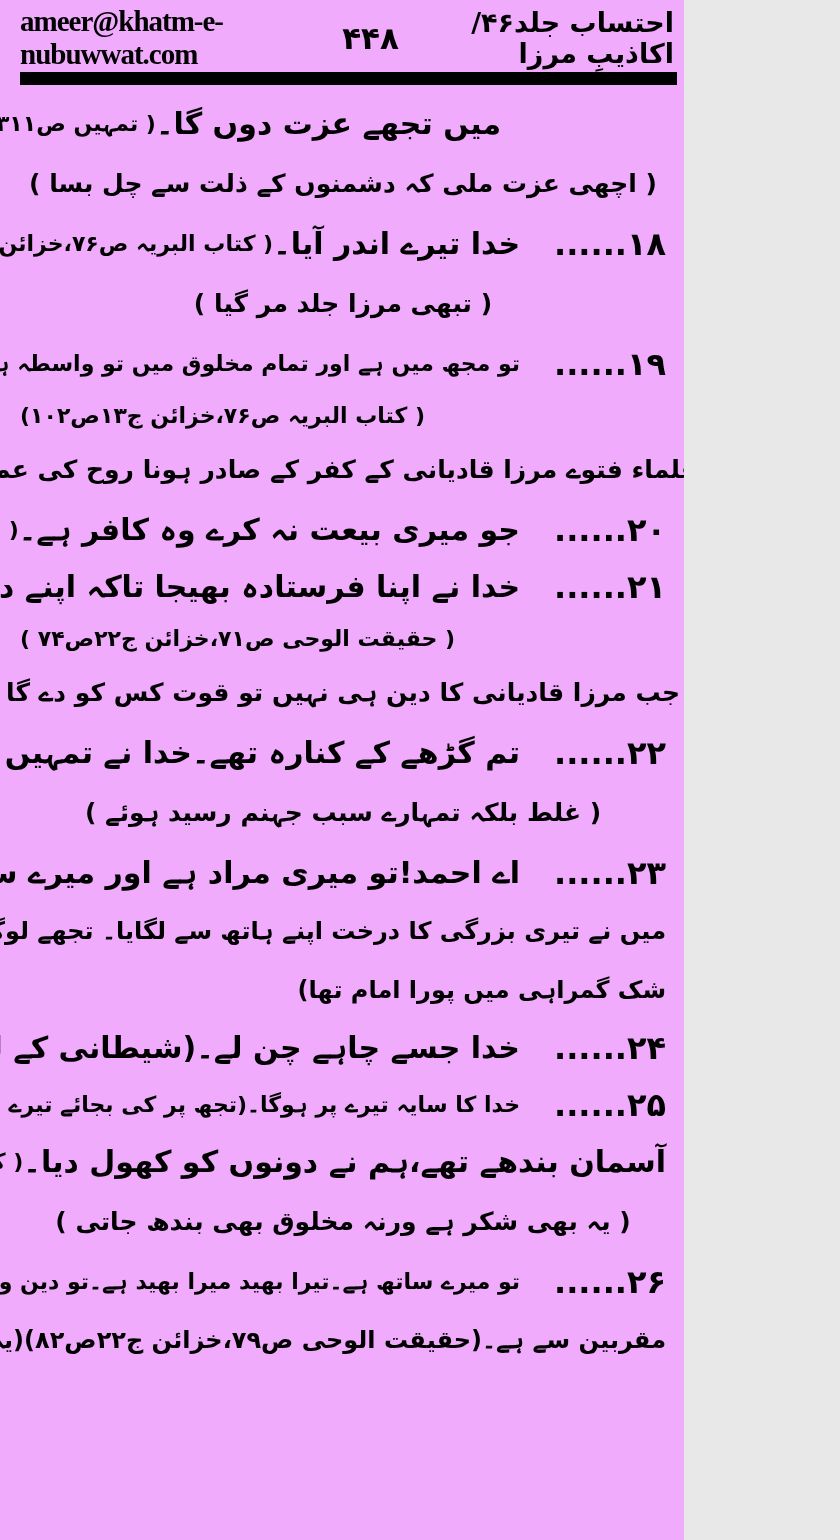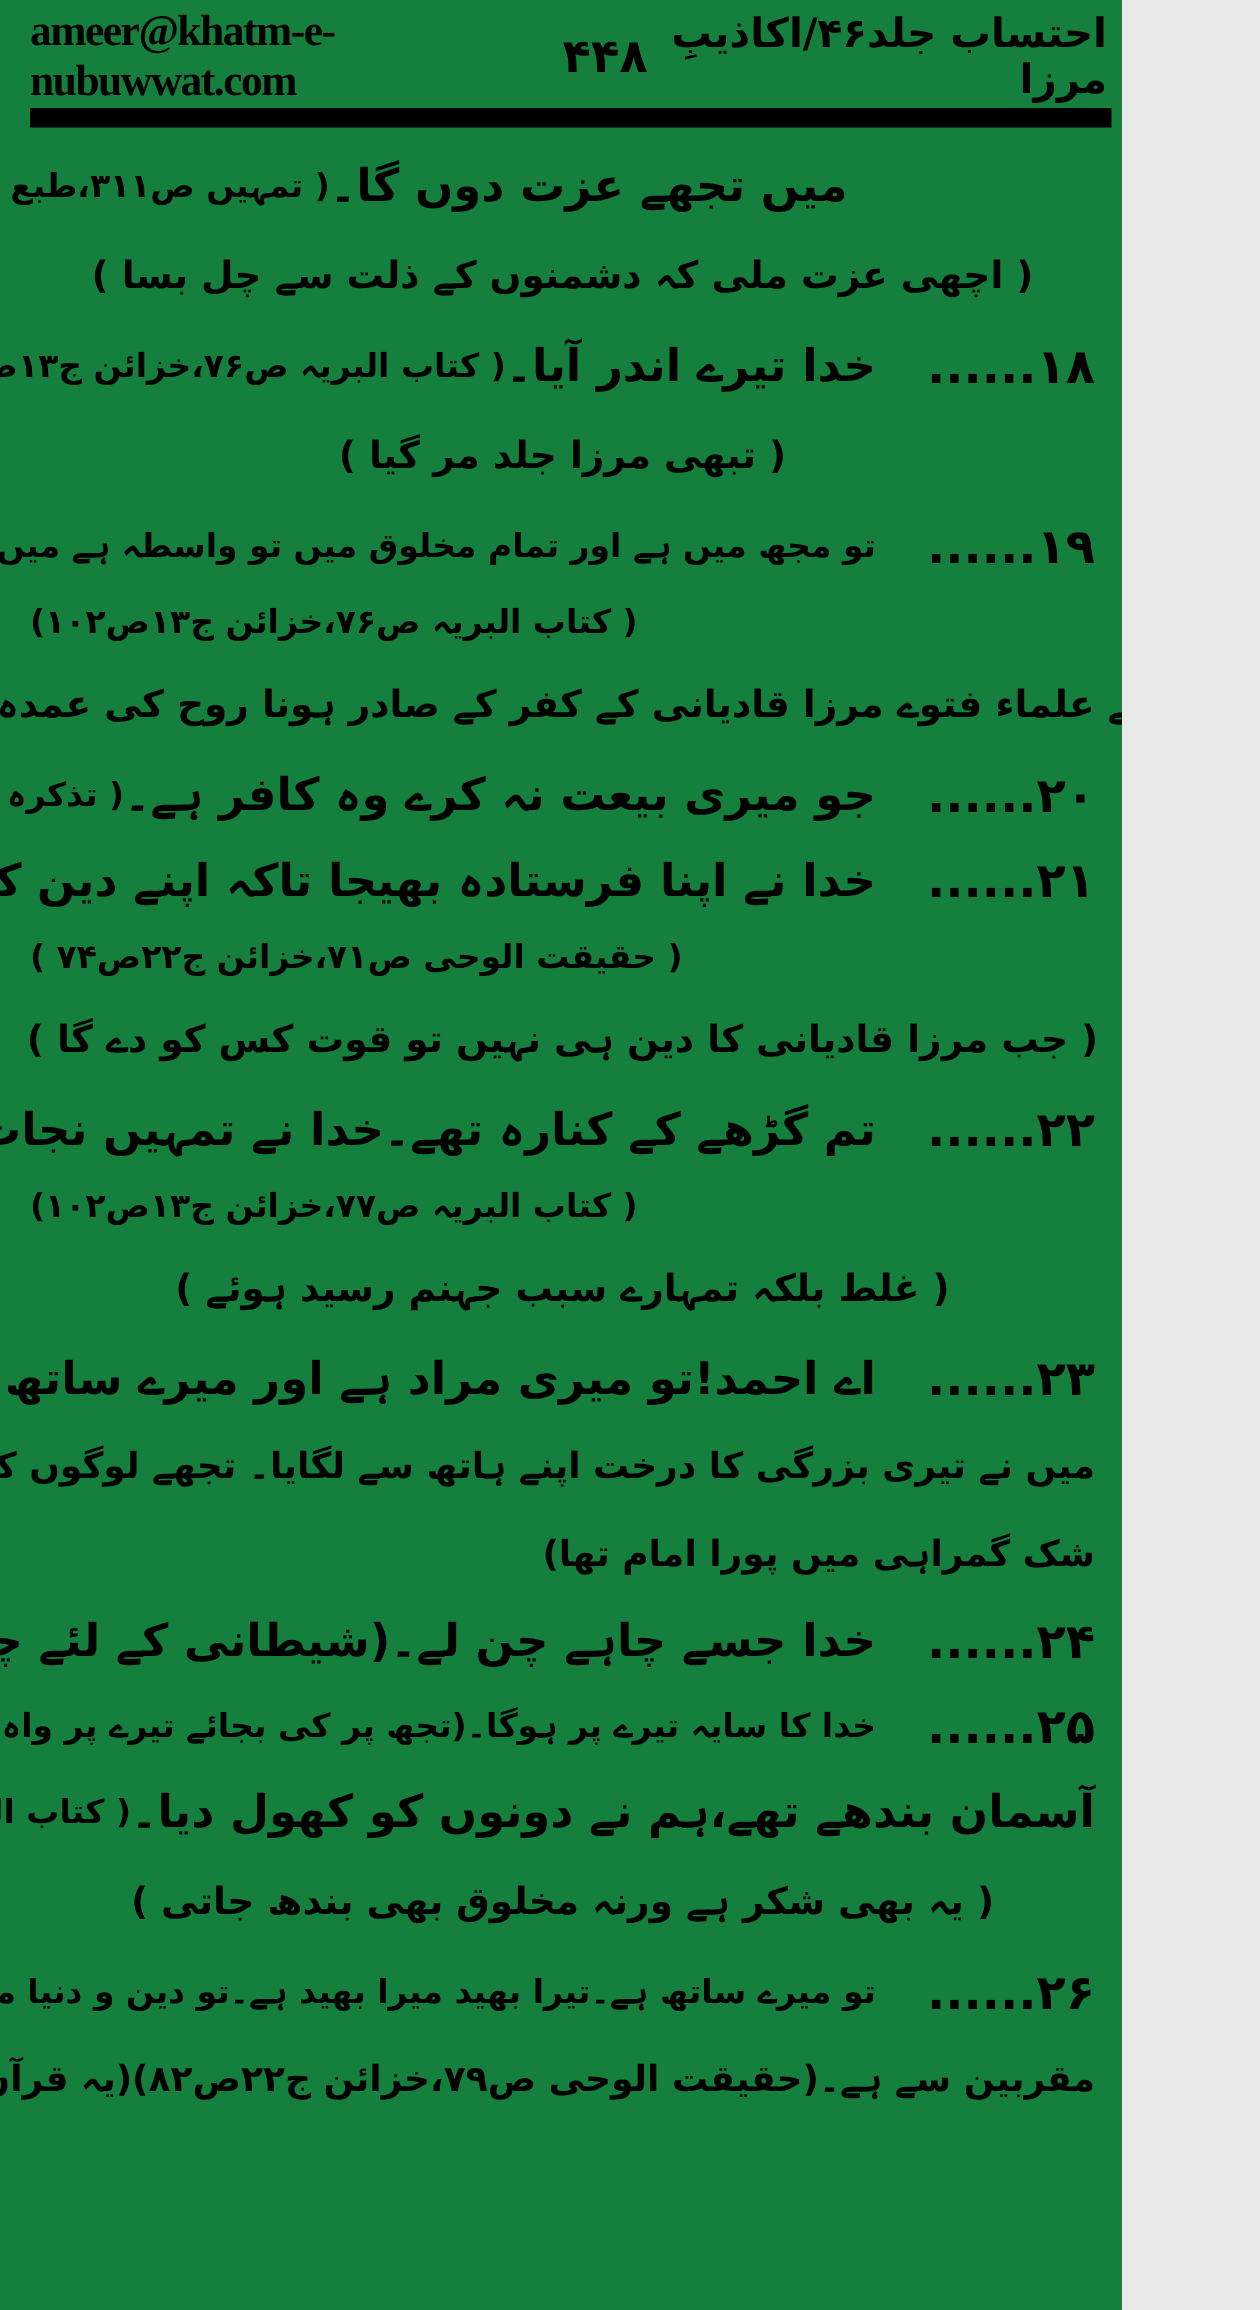--- a/index.html
+++ b/index.html
@@ -1,19 +1,19 @@
 <!DOCTYPE html>
 <html lang="ur"><head>
 <meta charset="utf-8">
 <style>
   html,body{margin:0;padding:0;background:#e8e8e8;}
   .page{
     position:relative;
-    width:748px;height:1540px;
-    background:#15803d;
+    width:684px;height:1540px;
+    background:#f0abfc;
     overflow:hidden;
     font-family:"DejaVu Sans",sans-serif;
     color:#000;
   }
   
   .header{
     display:flex;align-items:center;
     padding:14px 10px 0 20px;
     height:48px;
   }
@@ -149,23 +149,20 @@
       <span class="ref">( حقیقت الوحی ص۷۱،خزائن ج۲۲ص۷۴ )</span>
     </div>
 
     <div class="comment">( جب مرزا قادیانی کا دین ہی نہیں تو قوت کس کو دے گا )</div>
 
     <div class="row">
       <span class="num">۲۲......</span>
       <span class="qtext">تم گڑھے کے کنارہ تھے۔خدا نے تمہیں نجات دی۔</span>
     </div>
 
-    <div class="refline">
-      <span class="ref">( کتاب البریہ ص۷۷،خزائن ج۱۳ص۱۰۲)</span>
-    </div>
 
     <div class="comment">( غلط بلکہ تمہارے سبب جہنم رسید ہوئے )</div>
 
     <div class="row">
       <span class="num">۲۳......</span>
       <span class="qtext">اے احمد!تو میری مراد ہے اور میرے ساتھ ہے۔</span>
     </div>
 
 
     <div class="para">میں نے تیری بزرگی کا درخت اپنے ہاتھ سے لگایا۔ تجھے لوگوں کا امام بناؤں گا۔(بے</div>

